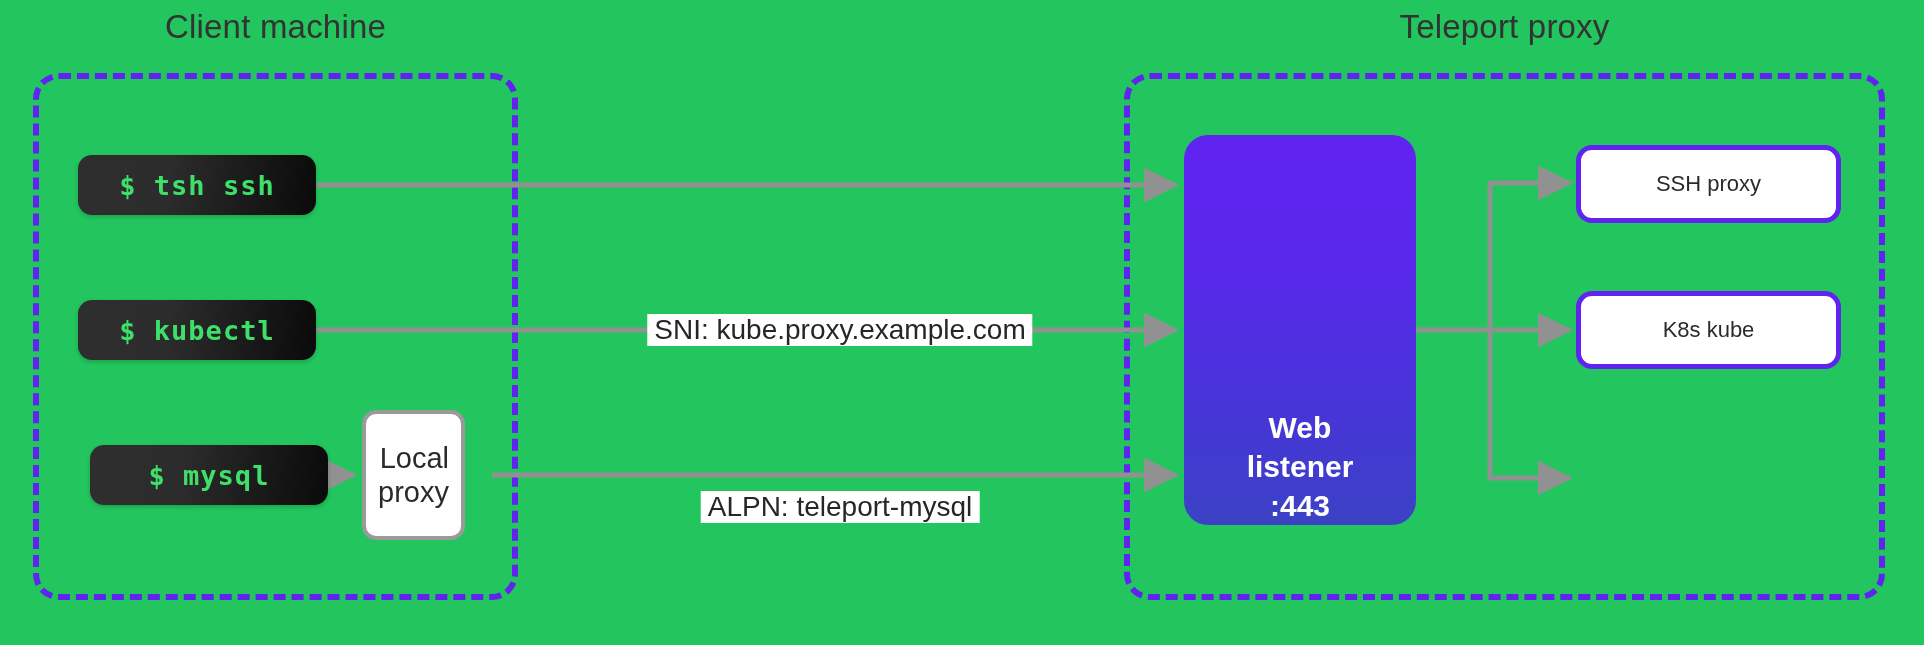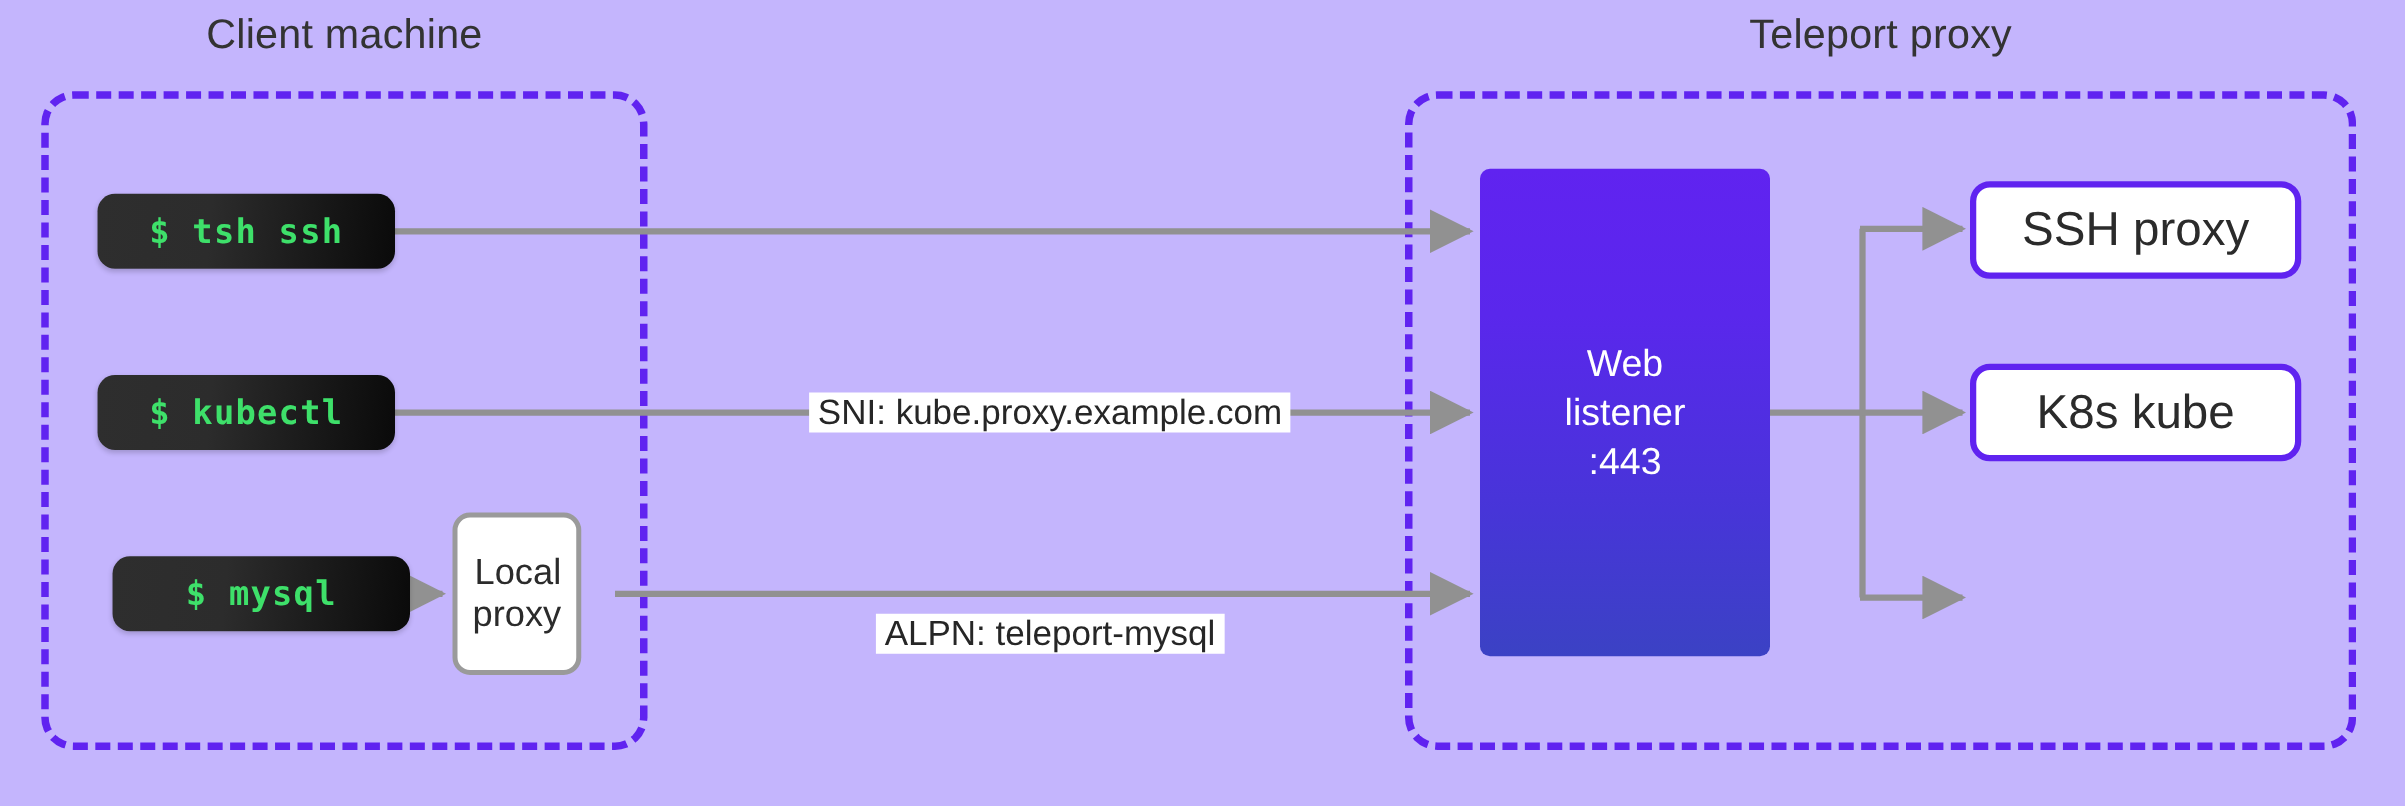--- a/index.html
+++ b/index.html
@@ -7,21 +7,21 @@
     padding: 0;
     background: #ffffff;
   }
   body {
     font-family: "Liberation Sans", sans-serif;
   }
   #canvas {
     position: relative;
     width: 1924px;
     height: 645px;
-    background: #c4b5fd;
+    background: #22c55e;
     overflow: hidden;
   }
 
   
   .group-box {
     position: absolute;
     border: 6px dashed #6023f0;
     border-radius: 26px;
     box-sizing: border-box;
     background: transparent;
@@ -73,36 +73,36 @@
   
   .purple-box {
     position: absolute;
     border: 5px solid #6023f0;
     border-radius: 16px;
     background: #ffffff;
     display: flex;
     align-items: center;
     justify-content: center;
     text-align: center;
-    font-size: 38px;
+    font-size: 22px;
     color: #2b2b2b;
     box-sizing: border-box;
   }
 
   
   .listener {
     position: absolute;
-    border-radius: 8px;
+    border-radius: 24px;
     background: linear-gradient(180deg, #6023f0 0%, #5a27ec 30%, #4735d8 70%, #3b42c4 100%);
     color: #ffffff;
-    font-weight: normal;
+    font-weight: bold;
     font-size: 30px;
     line-height: 1.3;
     display: flex;
-    align-items: center;
+    align-items: flex-end;
     justify-content: center;
     text-align: center;
     box-sizing: border-box;
   }
 
   
   #wires {
     position: absolute;
     left: 0;
     top: 0;

